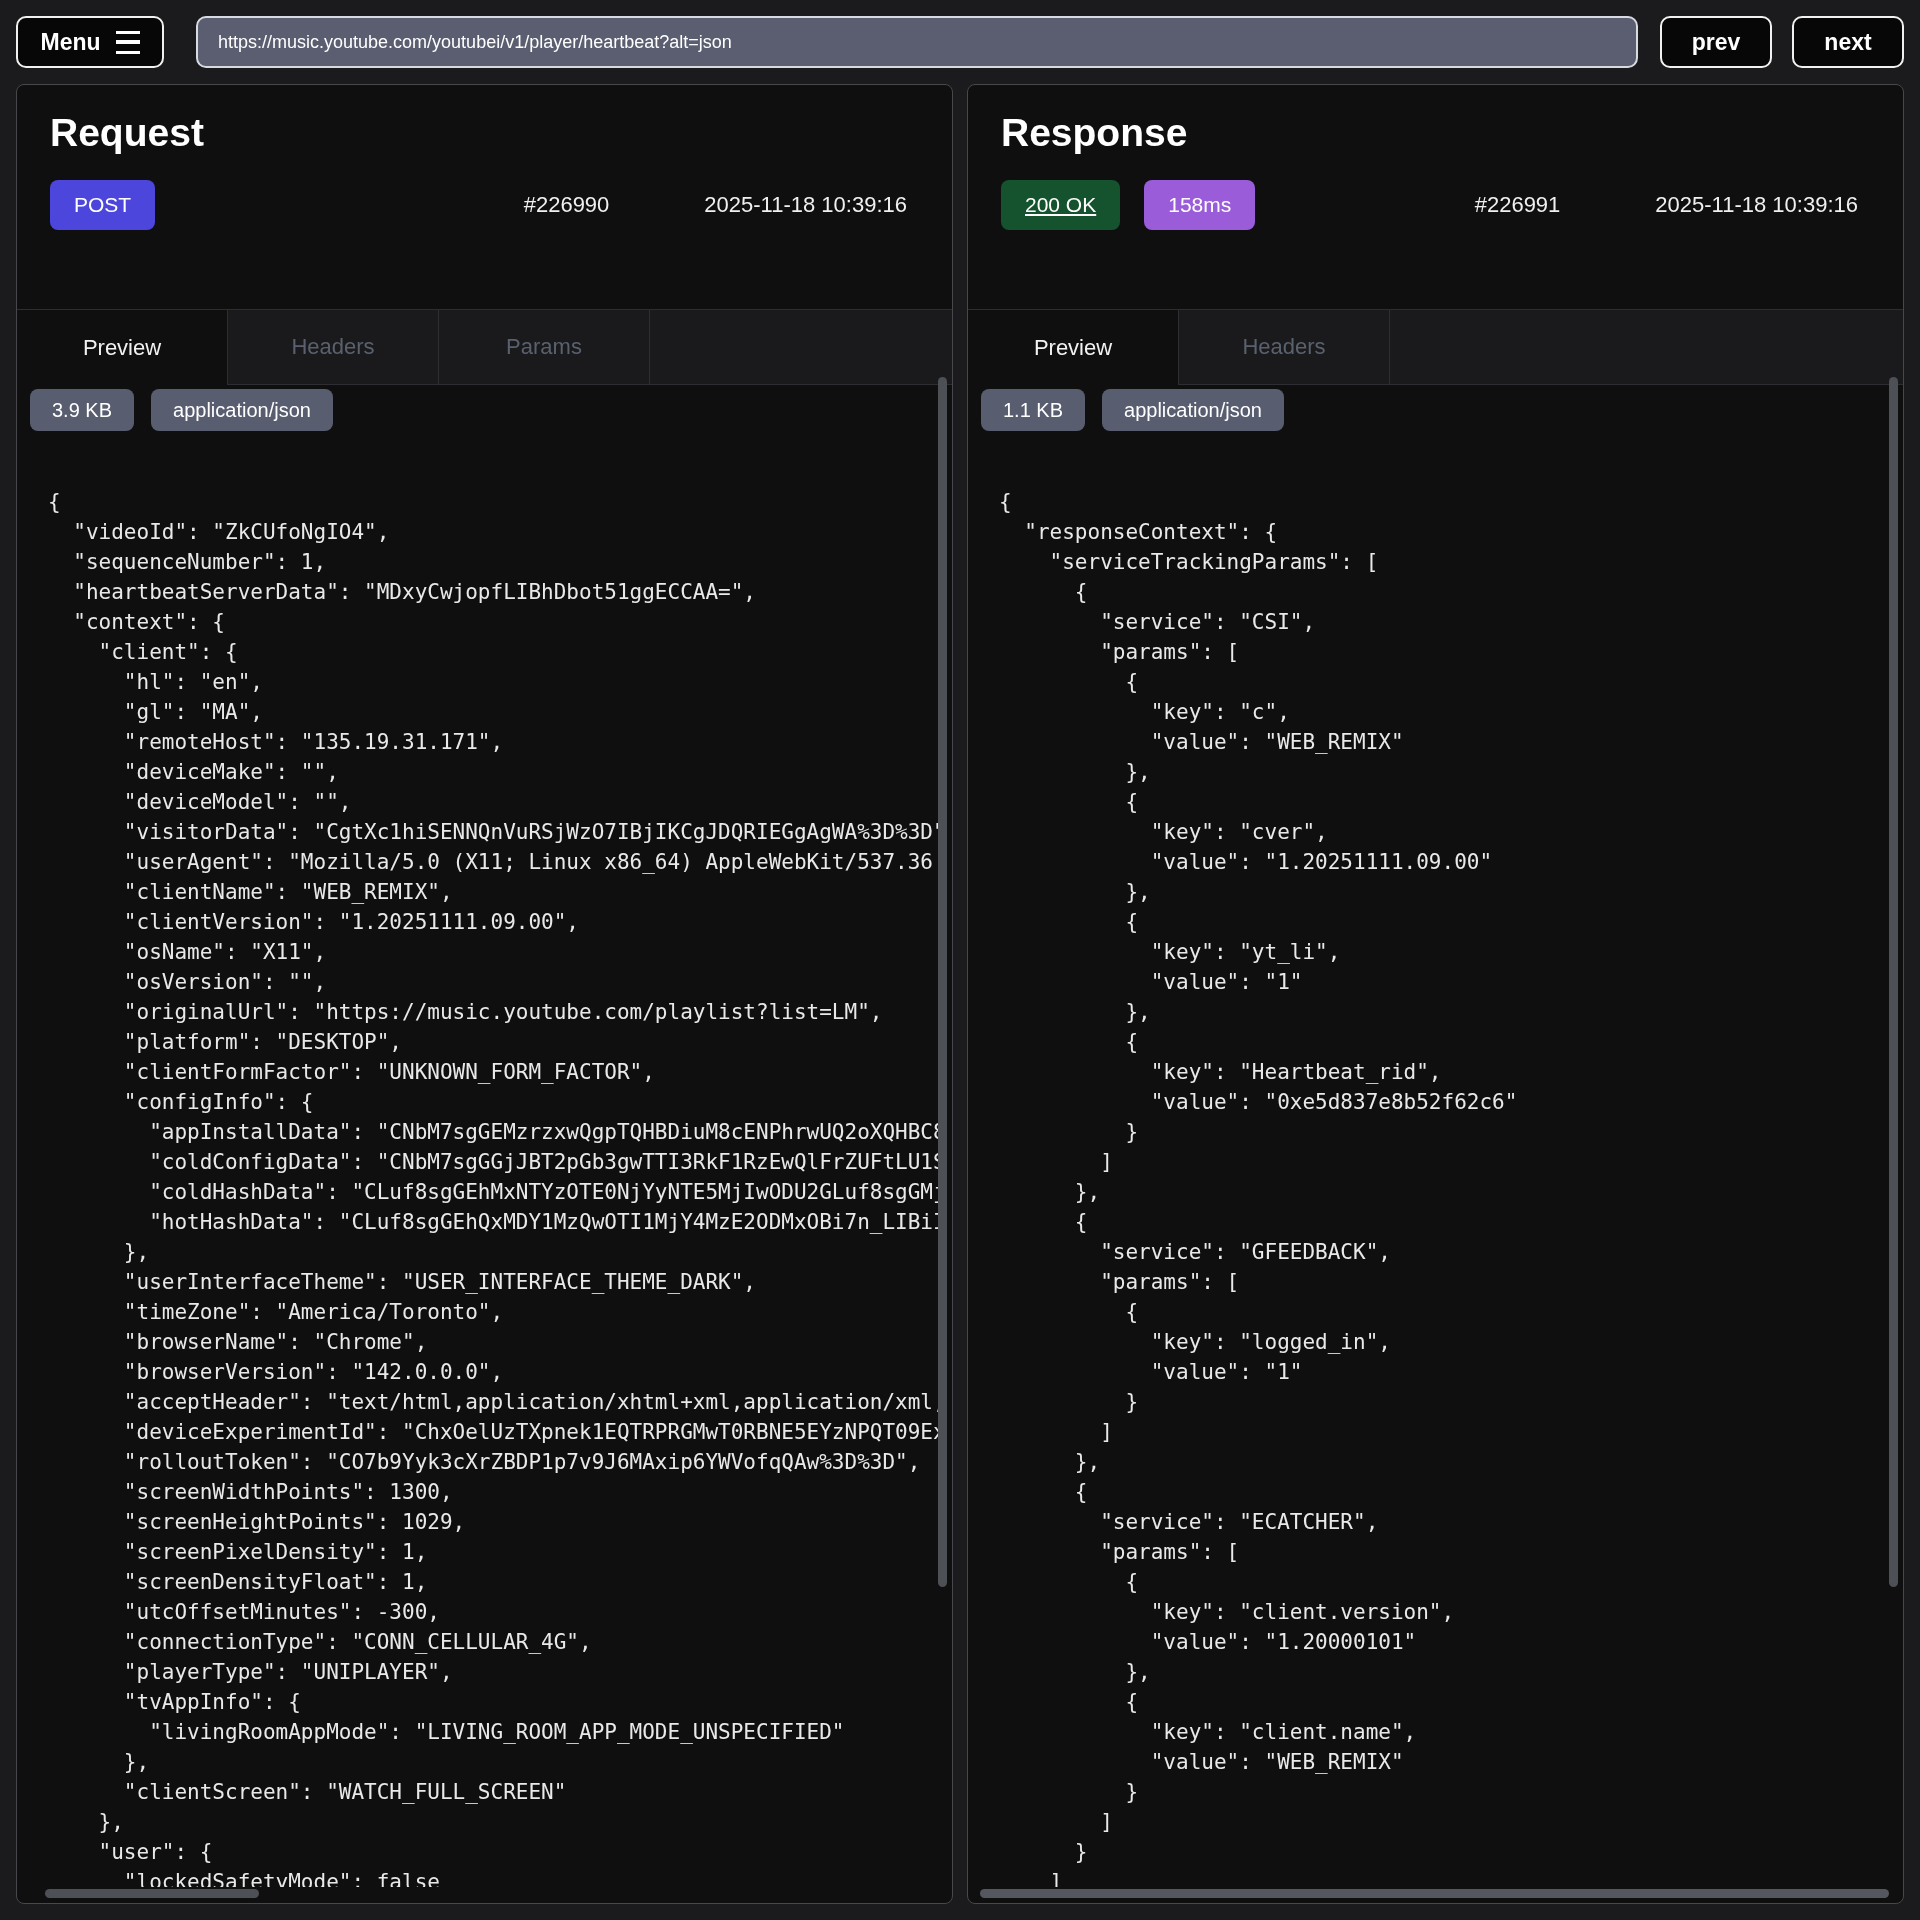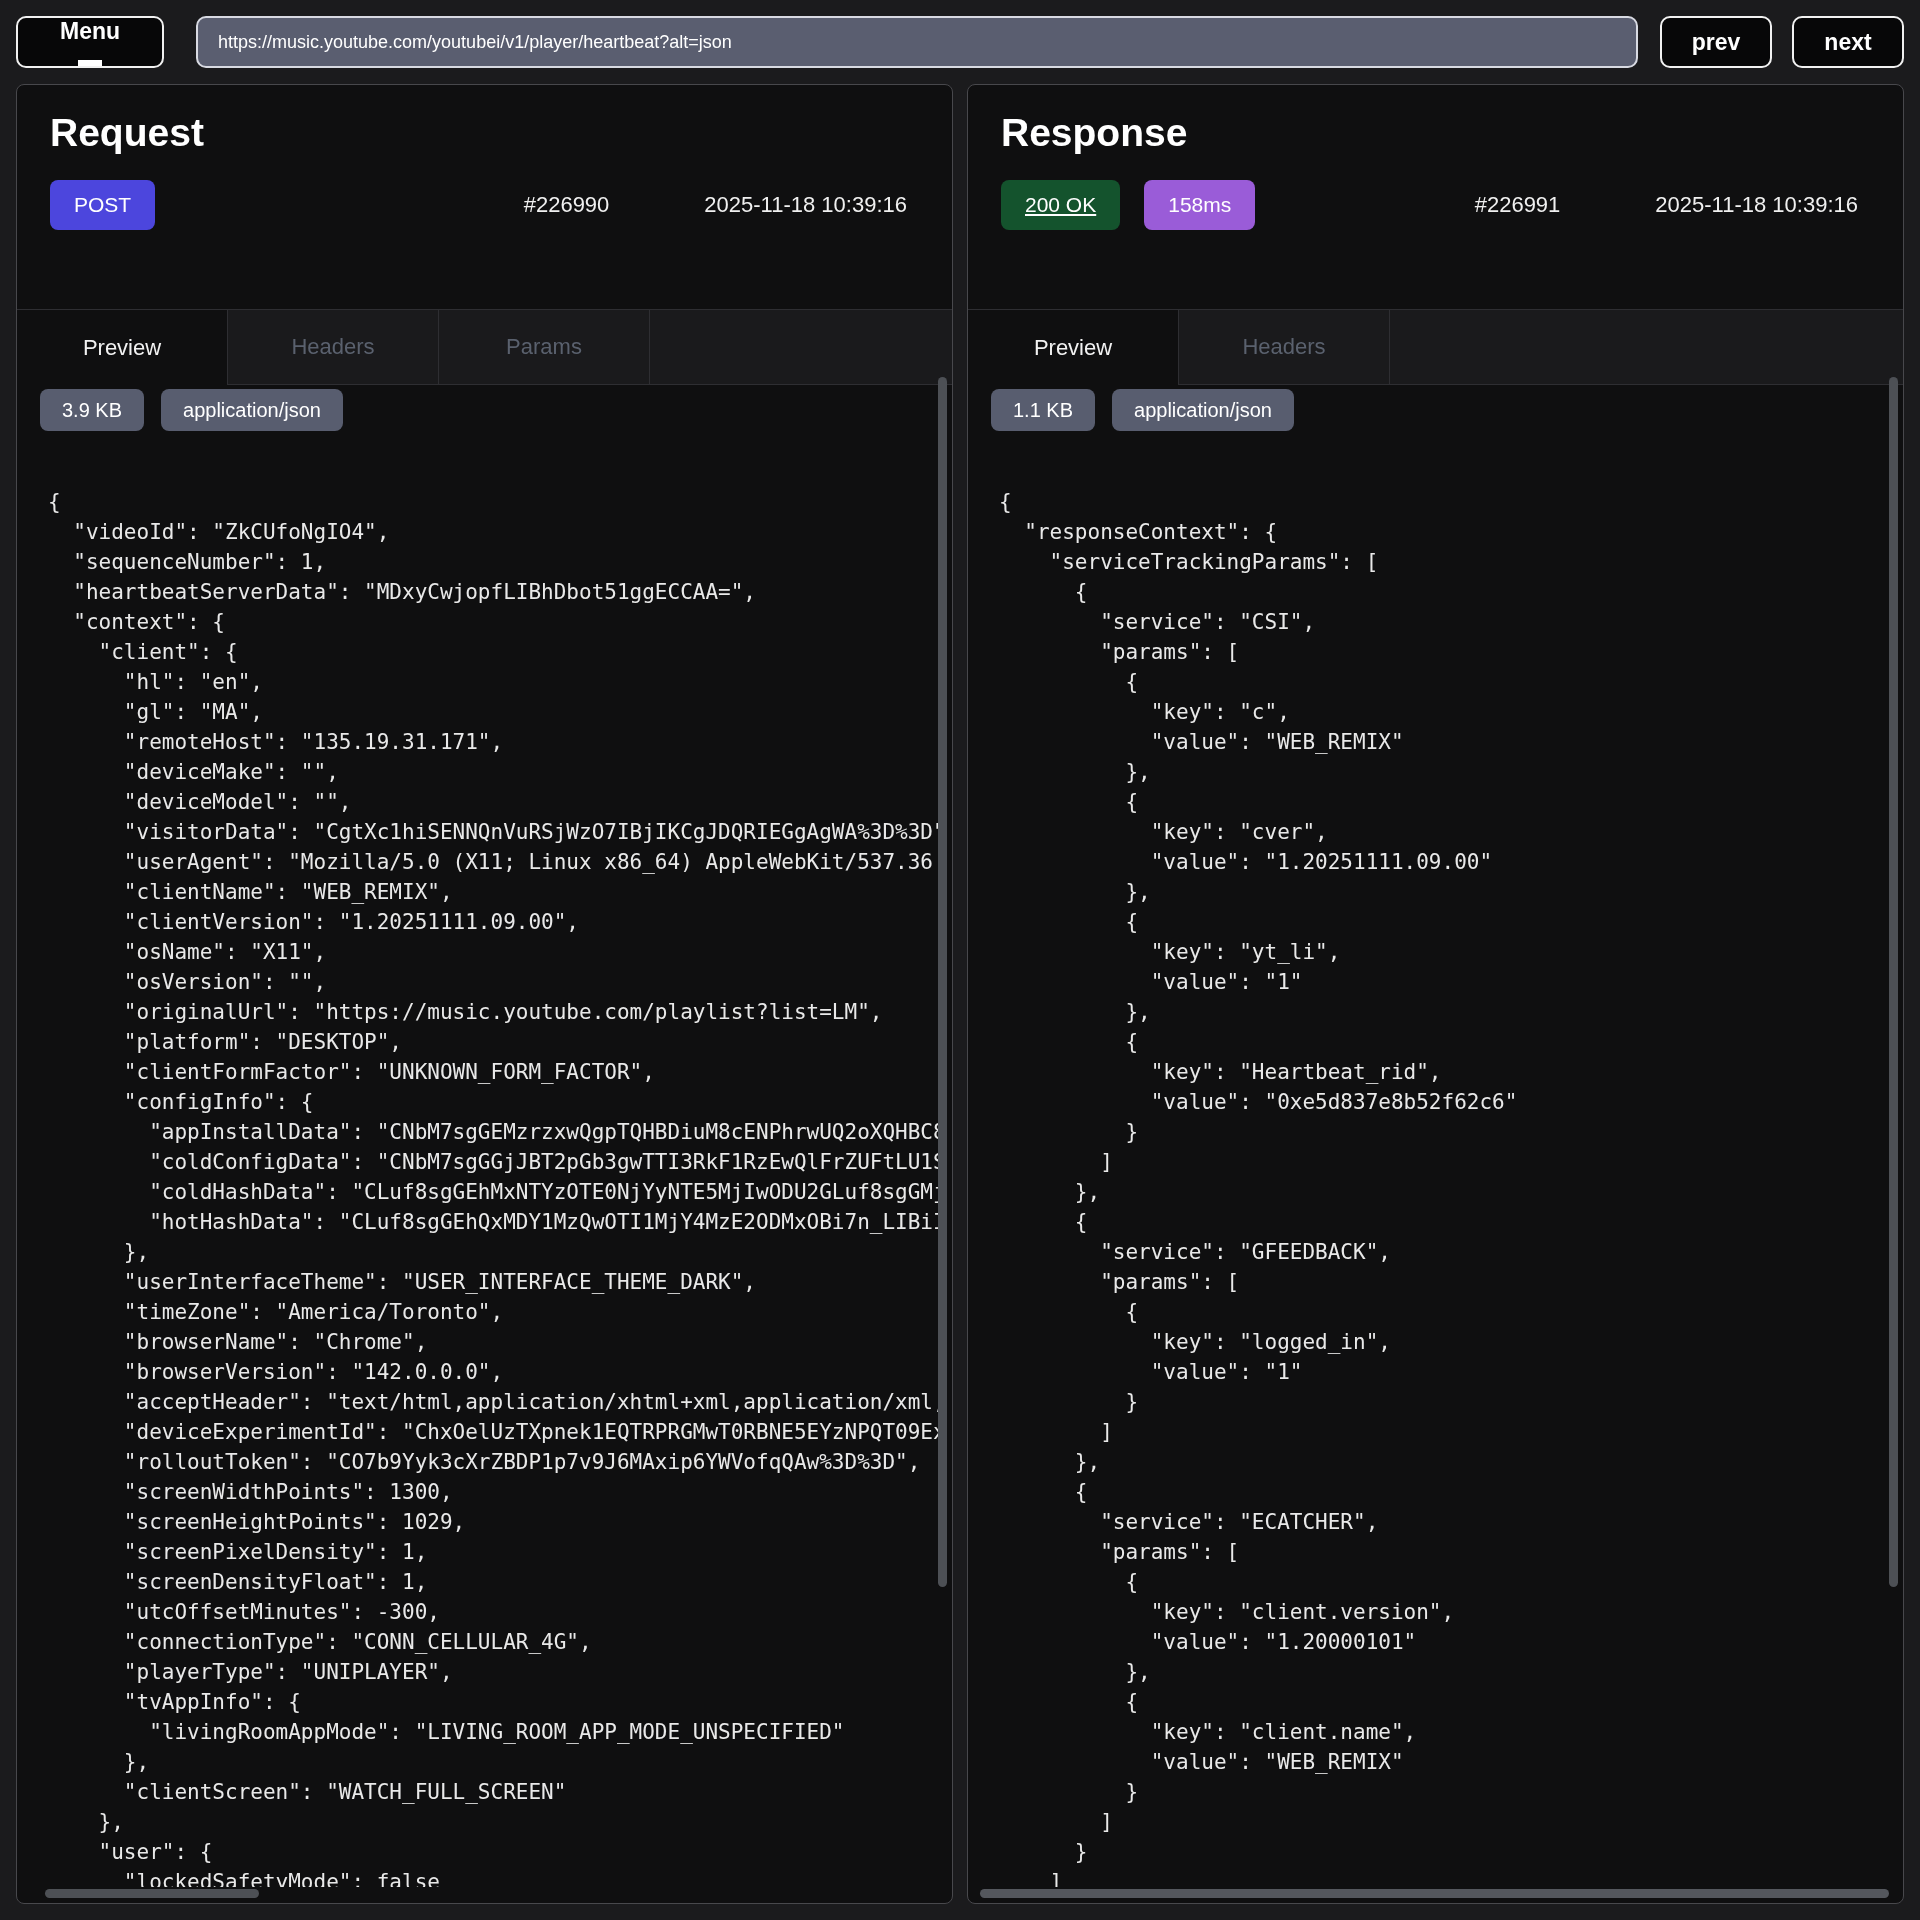--- a/index.html
+++ b/index.html
@@ -9,21 +9,21 @@
     font-family:"Liberation Sans", sans-serif;
     overflow:hidden;
     position:relative;
   }
   
   .topbar { position:absolute; left:16px; top:16px; width:1888px; height:52px; display:flex; align-items:stretch; }
   .btn {
     background:#070708; border:2px solid #f1f1f1; border-radius:10px;
     color:#ffffff; font-weight:700; font-size:23px;
     display:flex; align-items:center; justify-content:center;
-    box-sizing:border-box; cursor:pointer;flex-direction:column;
+    box-sizing:border-box; cursor:pointer;
   }
   .menu-btn { width:148px; gap:15px; }
   .burger { width:24px; height:17px; border-top:3.5px solid #fff; border-bottom:3.5px solid #fff; position:relative; }
   .burger::after { content:''; position:absolute; left:0; right:0; top:50%; margin-top:-1.75px; height:3.5px; background:#fff; }
   .url {
     flex:1; margin:0 22px 0 32px;
     background:#5a5e70; border:2px solid #d8dae2; border-radius:10px;
     color:#ffffff; font-size:18px; padding:0 20px;
     display:flex; align-items:center; box-sizing:border-box;
     white-space:nowrap; overflow:hidden;
@@ -53,21 +53,21 @@
   .tabstrip { margin-top:78px; height:75px; background:#1a1a1c; border-top:1px solid #2e2e32; display:flex; }
   .tab {
     width:211px; border-right:1px solid #2e2e32; border-bottom:1px solid #2e2e32;
     display:flex; align-items:center; justify-content:center;
     font-size:22px; color:#5a616e; box-sizing:border-box; cursor:pointer;
   }
   .tab.active { background:#0f0f10; border-bottom:none; color:#f2f2f2; }
   .tab-filler { flex:1; border-bottom:1px solid #2e2e32; }
 
   .panel-body { position:absolute; top:284px; left:0; right:0; bottom:0; overflow:hidden; }
-  .size-row { margin:20px 0 0 23px; display:flex; gap:17px; }
+  .size-row { margin:20px 0 0 13px; display:flex; gap:17px; }
   .pill {
     background:#585d6f; border-radius:8px; color:#ffffff; font-size:20px;
     display:flex; align-items:center; padding:0 22px; height:42px; box-sizing:border-box;
   }
   .json-clip { margin:56px 0 0 31px; width:892px; height:1400px; overflow:hidden; }
   .json-clip pre {
     margin:0;
     font-family:"DejaVu Sans Mono", monospace;
     font-size:21px; line-height:30px; color:#e9e9e9;
     white-space:pre;

